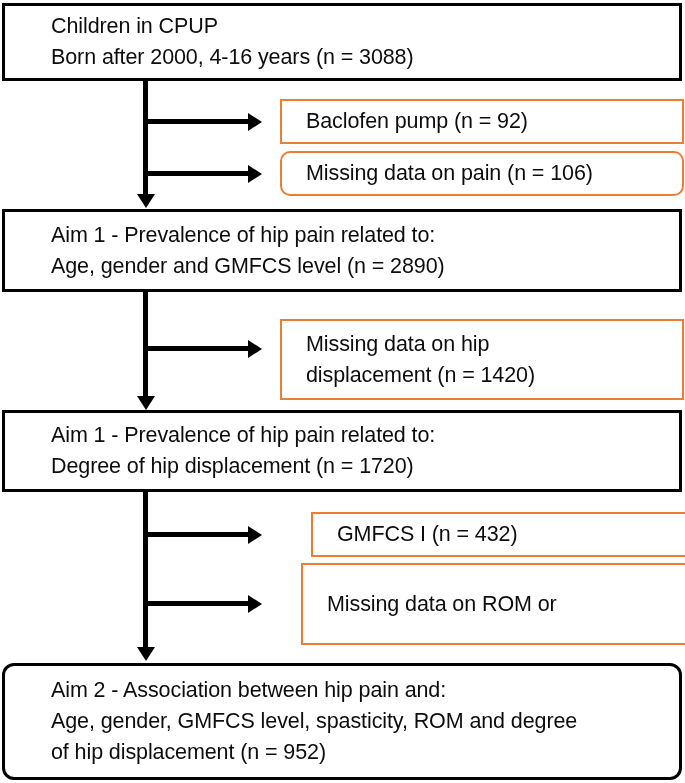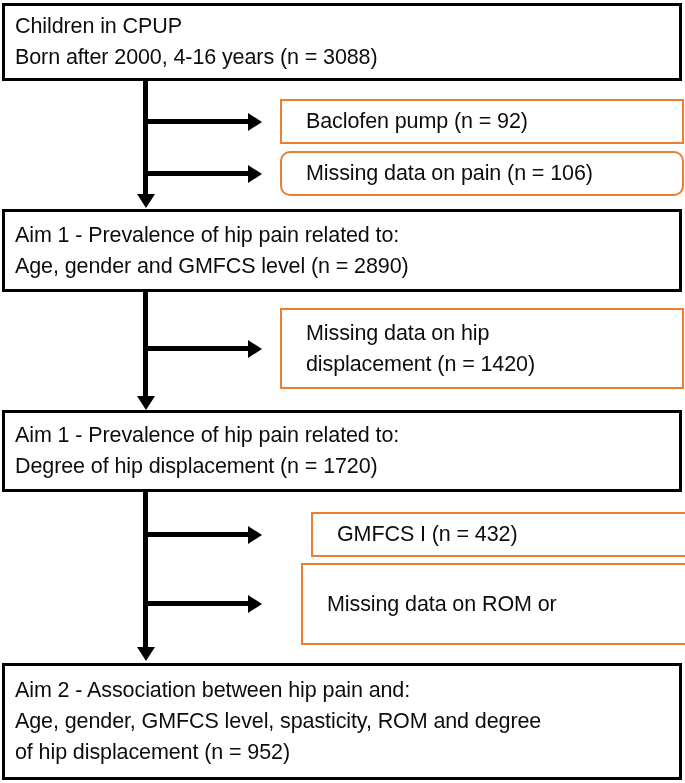--- a/index.html
+++ b/index.html
@@ -21,20 +21,21 @@
   .node {
     position: absolute;
     box-sizing: border-box;
     background: #ffffff;
     display: flex;
     flex-direction: column;
     justify-content: center;
   }
   .node.main {
     border: 3px solid #000000;
+    padding-left: 36px;
   }
   .node.excl {
     border: 2px solid #ED7D31;
   }
   .node .line {
     font-size: 21.5px;
     line-height: 31px;
     color: #0d0d0d;
     white-space: nowrap;
     letter-spacing: -0.1px;
@@ -99,21 +100,21 @@
     <div class="line">Aim 1 - Prevalence of hip pain related to:</div>
     <div class="line">Age, gender and GMFCS level (n = 2890)</div>
   </div>
 
   <div class="vline" style="left:143px; top:292px; height:104px;"></div>
   <div class="arrow-down" style="left:136.5px; top:396px;"></div>
 
   <div class="hline" style="left:143px; top:346px; width:105px;"></div>
   <div class="arrow-right" style="left:248px; top:339.5px;"></div>
 
-  <div class="node excl" style="left:280px; top:308px; width:404px; height:81px;">
+  <div class="node excl" style="left:280px; top:319px; width:404px; height:81px;">
     <div class="line">Missing data on hip</div>
     <div class="line">displacement (n = 1420)</div>
   </div>
 
   <div class="node main" style="left:2px; top:410px; width:680px; height:82px;">
     <div class="line">Aim 1 - Prevalence of hip pain related to:</div>
     <div class="line">Degree of hip displacement (n = 1720)</div>
   </div>
 
   <div class="vline" style="left:143px; top:492px; height:155px;"></div>
@@ -126,19 +127,19 @@
   <div class="arrow-right" style="left:248px; top:594.5px;"></div>
 
   <div class="node excl" style="left:280px; top:512px; width:404px; height:45px;margin-left:31px;">
     <div class="line">GMFCS I (n = 432)</div>
   </div>
 
   <div class="node excl" style="left:280px; top:563px; width:404px; height:82px;margin-left:21px;">
     <div class="line">Missing data on ROM or</div>
   </div>
 
-  <div class="node main" style="left:2px; top:663px; width:680px; height:117px;">
+  <div class="node main" style="left:2px; top:663px; width:680px; height:117px;border-radius:12px;">
     <div class="line">Aim 2 - Association between hip pain and:</div>
     <div class="line">Age, gender, GMFCS level, spasticity, ROM and degree</div>
     <div class="line">of hip displacement (n = 952)</div>
   </div>
 
 </div>
 
 </body></html>

